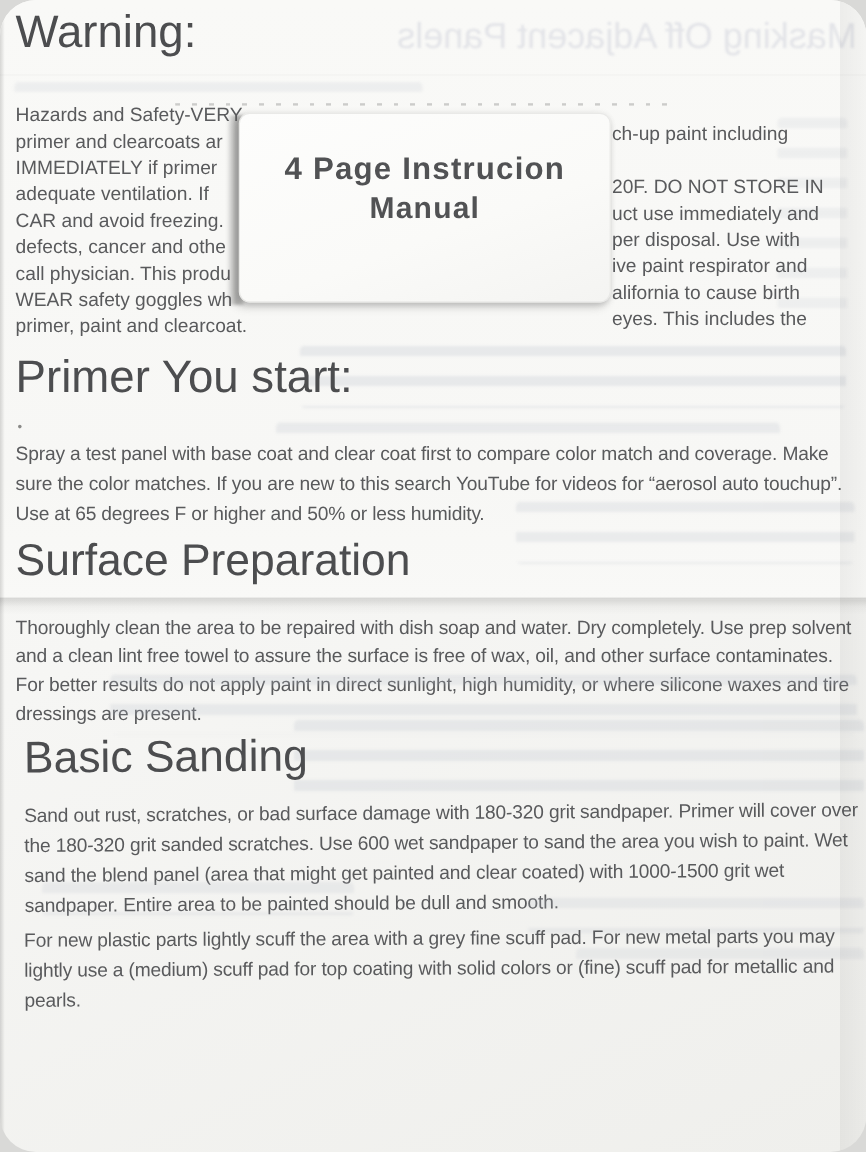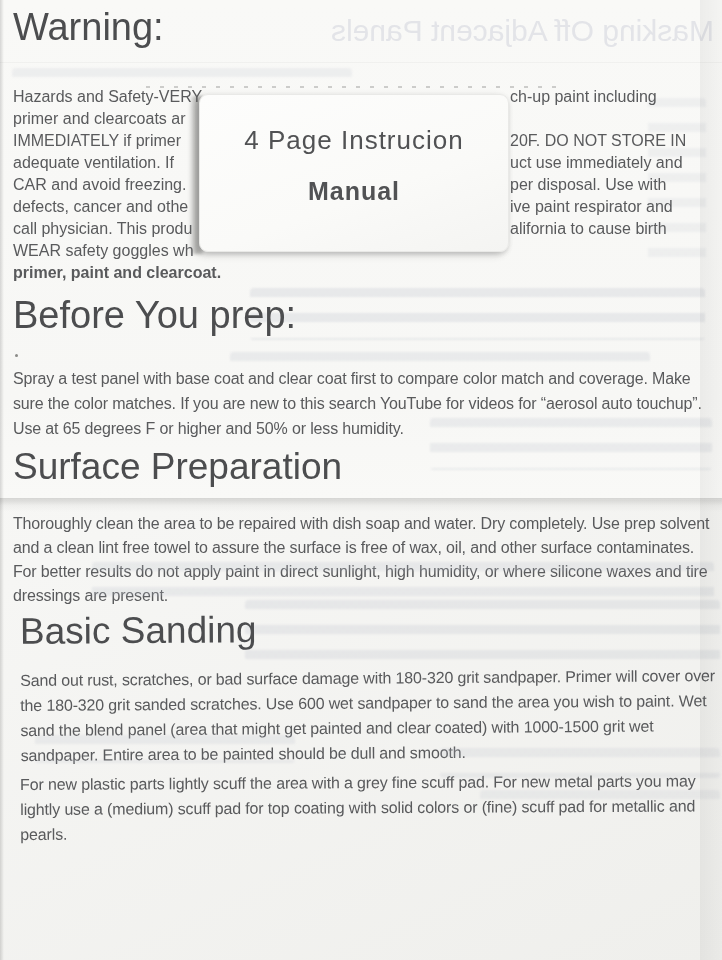--- a/index.html
+++ b/index.html
@@ -1,19 +1,19 @@
 <!DOCTYPE html>
 <html><head>
 <meta charset="utf-8">
 <style>
   html,body{margin:0;padding:0;background:#d9d9d7;}
   .paper{
     position:relative;width:722px;height:960px;overflow:hidden;
     background:linear-gradient(155deg,#fafaf8 0%,#f6f6f4 45%,#efefec 100%);
-    font-family:"Liberation Sans",sans-serif;color:#595a5c;
+    font-family:"Liberation Sans",sans-serif;color:#595a5c;border-radius:30px;
   }
   
   .edge-left{position:absolute;left:0;top:0;width:4px;height:100%;
     background:linear-gradient(90deg,rgba(0,0,0,0.14),rgba(0,0,0,0));}
   .edge-right{position:absolute;left:700px;top:0;width:22px;height:100%;
     background:linear-gradient(90deg,rgba(0,0,0,0.05),rgba(0,0,0,0.02));}
   .tone-line{position:absolute;left:0;top:62px;width:100%;height:1px;background:rgba(0,0,0,0.03);}
 
   
   .top-sheet{position:absolute;left:0;top:0;width:100%;height:500px;
@@ -29,37 +29,37 @@
 
   
   .bleed-heading{position:absolute;left:322px;top:14px;width:392px;
     font-size:30px;color:#e3e4e8;transform:scaleX(-1);filter:blur(0.7px);
     font-weight:400;text-align:left;white-space:nowrap;}
 
   
   .warn-para{position:absolute;left:13px;top:86px;width:697px;font-size:16px;}
   .wline{position:relative;height:22px;line-height:22px;white-space:nowrap;}
   .wl{display:inline-block;}
-  .wr{position:absolute;left:497px;top:0;}
-  .wlast{height:22px;line-height:22px;font-weight:bold;}
+  .wr{position:absolute;left:497px;top:16px;}
+  .wlast{height:22px;line-height:22px;}
 
   
   .perforation{position:absolute;left:146px;top:86px;width:416px;height:2px;
     background:repeating-linear-gradient(90deg,rgba(150,150,148,0.45) 0 4px,rgba(0,0,0,0) 4px 14px);
     filter:blur(0.4px);}
   .sticker-shadow{position:absolute;left:189px;top:96px;width:14px;height:158px;
     background:linear-gradient(90deg,rgba(90,90,88,0.0),rgba(90,90,88,0.45) 60%,rgba(90,90,88,0.25));
     filter:blur(1.5px);}
   .sticker{position:absolute;left:199px;top:94px;width:308px;height:156px;
     background:linear-gradient(160deg,#fdfdfc 0%,#fafaf8 60%,#f4f4f2 100%);
     border:1px solid #e9e9e7;border-radius:9px;
     box-shadow:-4px 3px 7px rgba(100,100,98,0.30), 0 2px 4px rgba(100,100,98,0.18);
     text-align:center;}
-  .sticker .l1{margin-top:30px;font-size:26px;font-weight:normal;color:#515254;letter-spacing:1px;}
-  .sticker .l2{margin-top:21px;font-size:25px;font-weight:bold;color:#515254;letter-spacing:1px;}
+  .sticker .l1{margin-top:30px;font-size:26px;font-weight:bold;color:#515254;letter-spacing:1px;}
+  .sticker .l2{margin-top:4px;font-size:25px;font-weight:bold;color:#515254;letter-spacing:1px;}
 
   .stray-dot{position:absolute;left:15px;top:354px;width:3px;height:3px;border-radius:50%;background:#8a8a88;}
 
   .para{position:absolute;font-size:16px;line-height:25px;letter-spacing:-0.15px;color:#595a5c;}
   .p-before{left:13px;top:366px;width:702px;}
   .p-surface{left:13px;top:512px;width:706px;line-height:24px;}
   .p-sanding{left:20px;top:668px;width:700px;transform:rotate(-0.4deg);transform-origin:left top;}
   .p-scuff{left:20px;top:772px;width:700px;transform:rotate(-0.3deg);transform-origin:left top;}
 
   
@@ -116,32 +116,33 @@
     <div class="wline">
       <span class="wl">defects, cancer and othe</span>
       <span class="wr">ive paint respirator and</span>
     </div>
     <div class="wline">
       <span class="wl">call physician. This produ</span>
       <span class="wr">alifornia to cause birth</span>
     </div>
     <div class="wline">
       <span class="wl">WEAR safety goggles wh</span>
+      <span class="wr">eyes. This includes the</span>
     </div>
     <div class="wlast">primer, paint and clearcoat.</div>
   </div>
 
   <div class="perforation"></div>
   <div class="sticker-shadow"></div>
   <div class="sticker">
     <div class="l1">4 Page Instrucion</div>
     <div class="l2">Manual</div>
   </div>
 
-  <h1 class="h-before">Before You prep:</h1>
+  <h1 class="h-before">Primer You start:</h1>
   <div class="stray-dot"></div>
   <div class="para p-before">Spray a test panel with base coat and clear coat first to compare color match and coverage. Make sure the color matches.  If you are new to this search YouTube for videos for “aerosol auto touchup”.  Use at 65 degrees F or higher and 50% or less humidity.</div>
 
   <h1 class="h-surface">Surface Preparation</h1>
   <div class="sheet-edge"></div>
   <div class="para p-surface">Thoroughly clean the area to be repaired with dish soap and water.  Dry completely. Use prep solvent and a clean lint free towel to assure the surface is free of wax, oil, and other surface contaminates. For better results do not apply paint in direct sunlight, high humidity, or where silicone waxes and tire dressings are present.</div>
 
   <div class="bleed b6"></div>
   <div class="bleed b7"></div>
 

